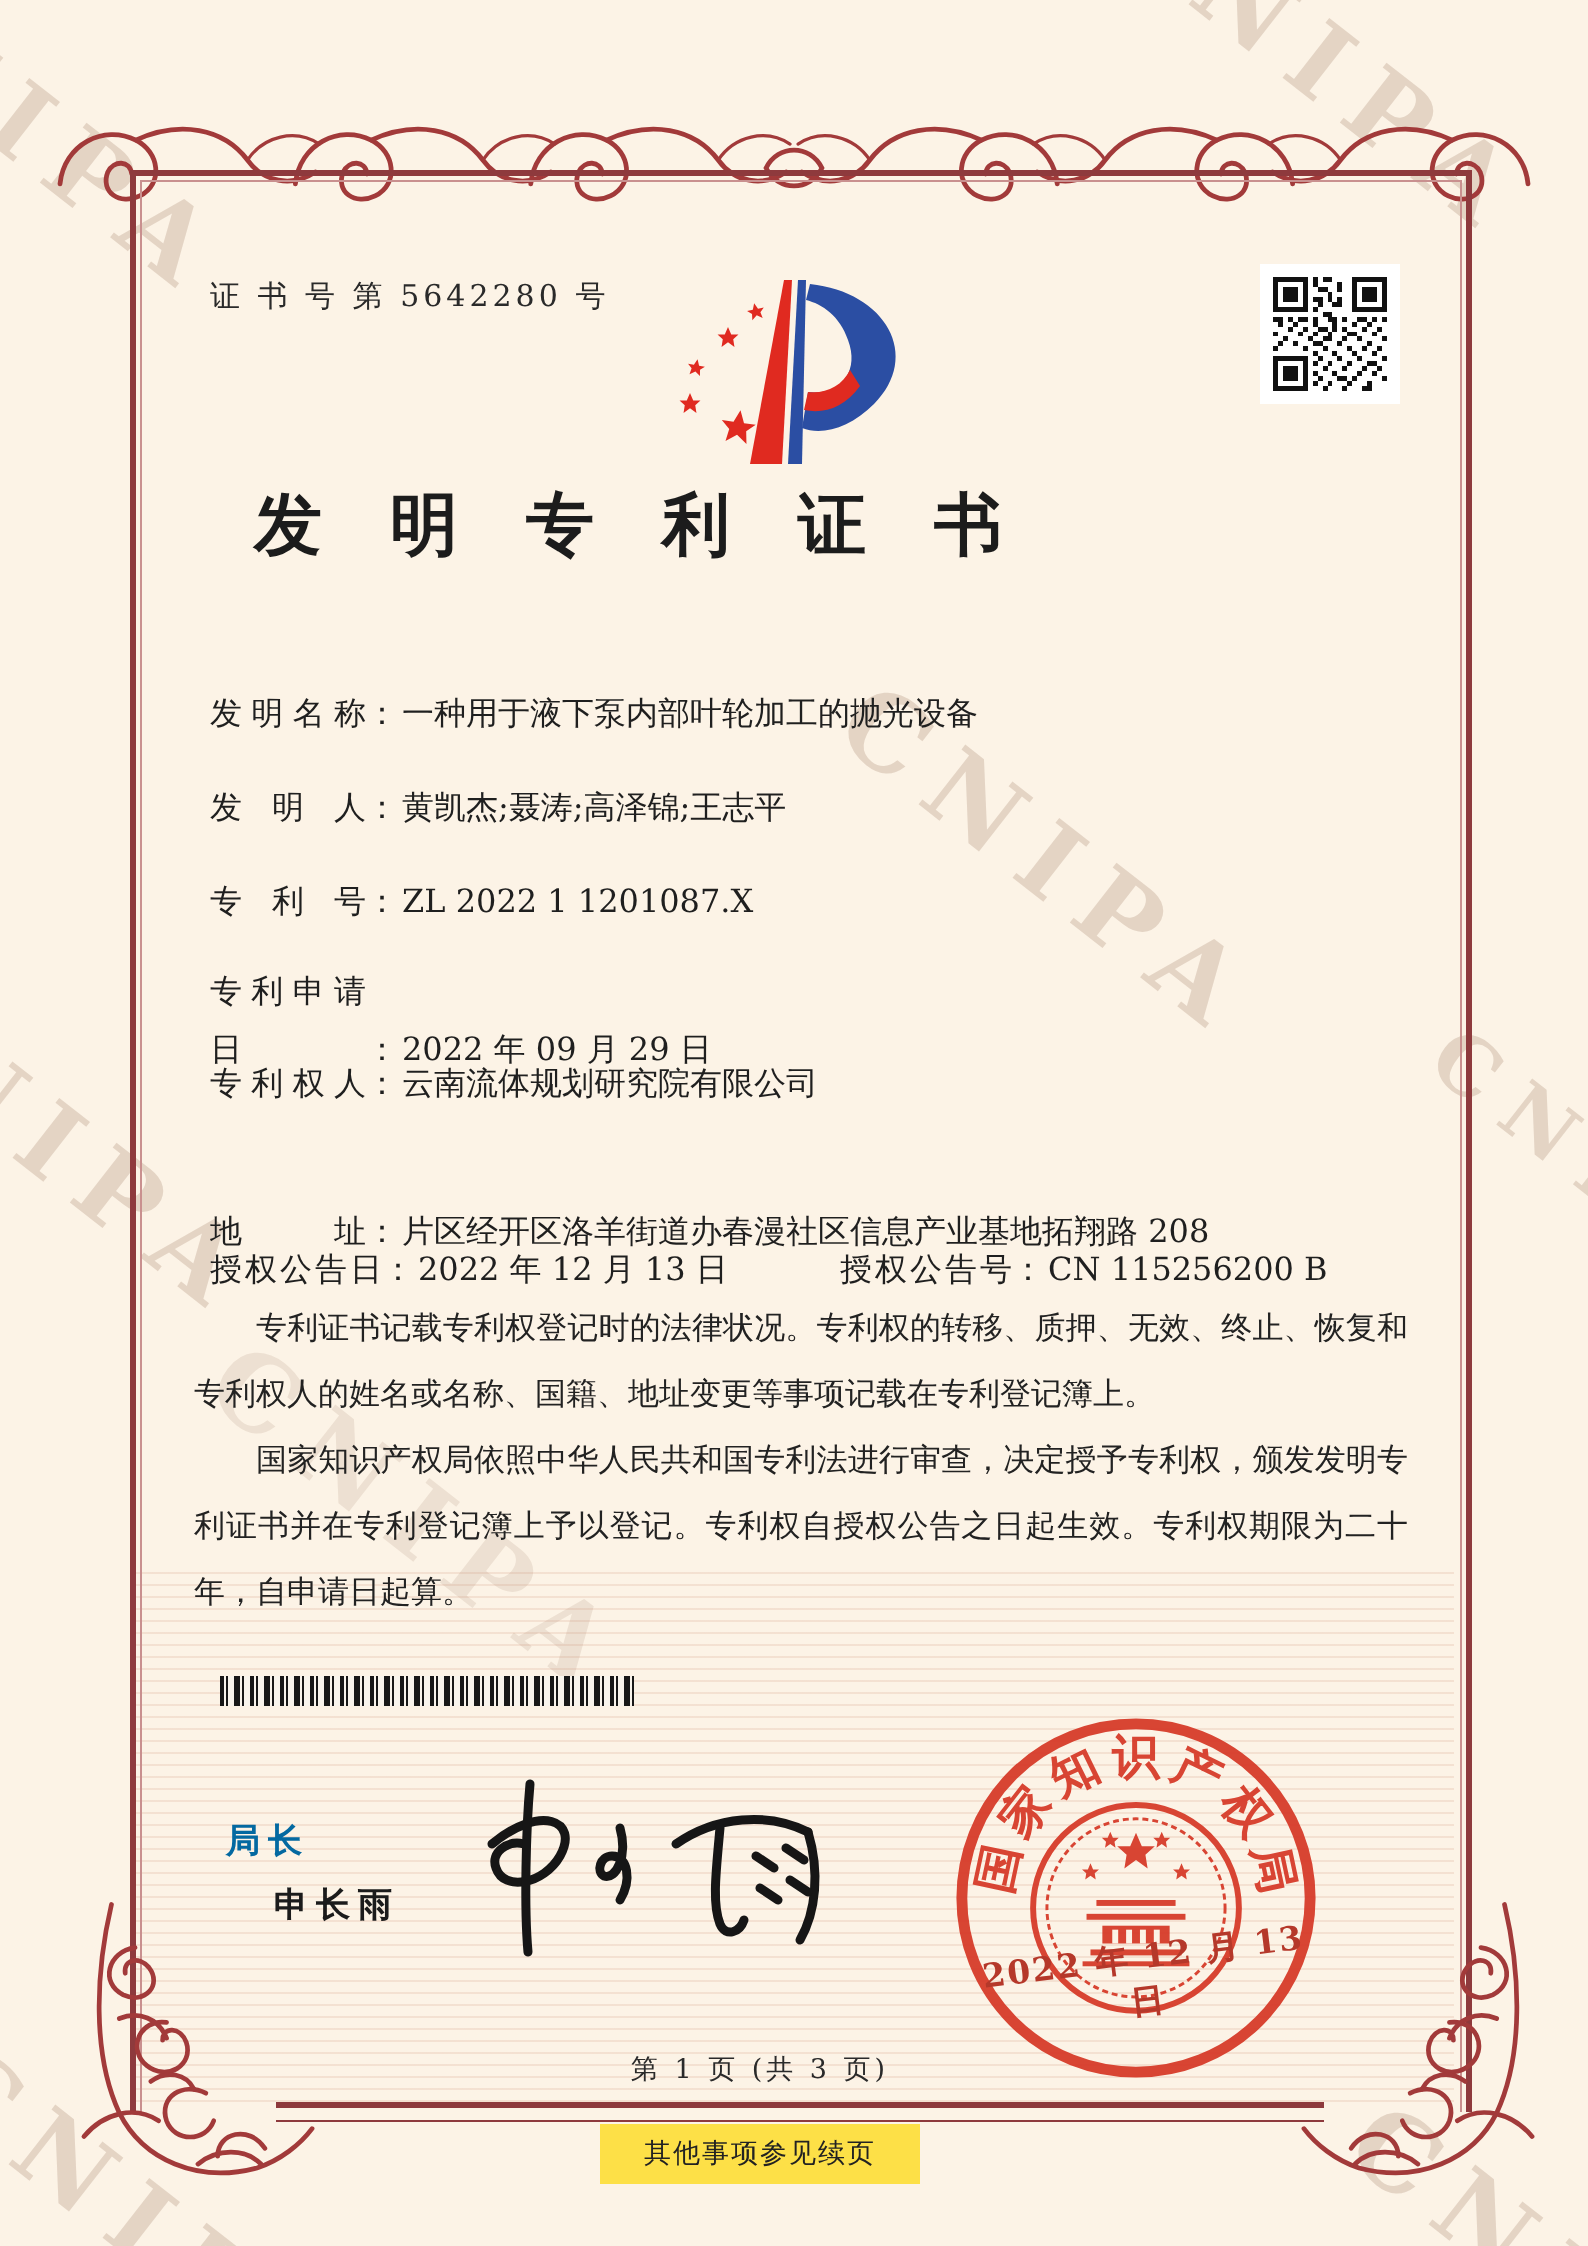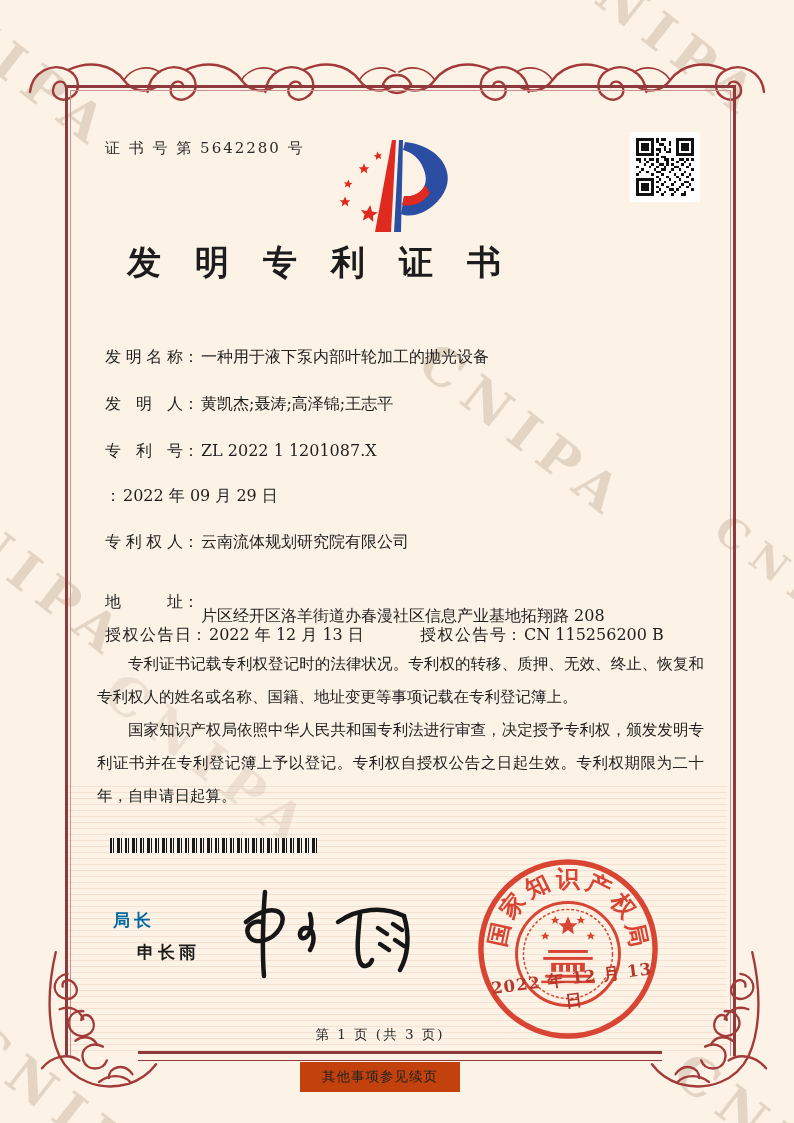--- a/index.html
+++ b/index.html
@@ -40,21 +40,21 @@
   }
   
   .cert-no{position:absolute;left:105px;top:139px;font-size:15px;letter-spacing:2px;color:#2a2a2a;}
   .logo{position:absolute;left:333px;top:136px;width:134px;height:100px;}
   .qr{position:absolute;left:630px;top:132px;width:70px;height:70px;background:#fff;padding:4px;box-sizing:border-box;}
   .title{
     position:absolute;left:0;top:240px;width:628px;text-align:center;
     font-size:34px;font-weight:700;letter-spacing:1em;text-indent:1em;color:#1c1c1c;
   }
   
-  .row{position:absolute;left:105px;width:600px;display:flex;align-items:center;font-size:16px;line-height:29px;color:#1f1f1f;}
+  .row{position:absolute;left:105px;width:600px;display:flex;align-items:flex-end;font-size:16px;line-height:29px;color:#1f1f1f;}
   .flabel{display:inline-block;width:78px;text-align:justify;text-align-last:justify;flex:0 0 78px;}
   .fcolon{flex:0 0 18px;}
   .fvalue{flex:1;}
   .pair2{position:absolute;left:315px;top:0;display:flex;}
   .pair2 .flabel{width:86px;flex-basis:86px;}
   
   .paras{position:absolute;left:97px;top:648px;width:607px;font-size:15.5px;line-height:33px;text-align:justify;color:#222;}
   .paras p{margin:0;text-indent:2em;}
   
   .barcode{
@@ -66,21 +66,21 @@
   .signature{position:absolute;left:218px;top:884px;width:210px;height:95px;}
   .signature path{fill:none;stroke:#161616;stroke-width:4.5;stroke-linecap:round;stroke-linejoin:round;}
   .seal{position:absolute;left:474px;top:855px;width:188px;height:188px;opacity:0.93;}
   .seal-date{
     position:absolute;left:488px;top:968px;width:170px;text-align:center;
     color:#b5382a;font-size:16.5px;font-weight:700;letter-spacing:1px;
     transform:rotate(-7deg);
   }
   .page-info{position:absolute;left:0;top:1026px;width:760px;text-align:center;font-size:13.5px;letter-spacing:2px;color:#2a2a2a;}
   .cont-box{
-    position:absolute;left:300px;top:1062px;width:160px;height:30px;background:#c2410c;
+    position:absolute;left:300px;top:1062px;width:160px;height:30px;background:#fde047;
     display:flex;align-items:center;justify-content:center;font-size:13.5px;letter-spacing:1px;color:#222;
   }
 </style>
 </head>
 <body>
 
 <div class="page">
 
   <span class="wm" style="left:-70px;top:-40px">CNIPA</span>
   <span class="wm" style="left:580px;top:-70px">CNIPA</span>
@@ -280,20 +280,21 @@
     <span class="flabel">发明人</span>
     <span class="fcolon">：</span>
     <span class="fvalue">黄凯杰;聂涛;高泽锦;王志平</span>
   </div>
   <div class="row" style="top:436px">
     <span class="flabel">专利号</span>
     <span class="fcolon">：</span>
     <span class="fvalue">ZL 2022 1 1201087.X</span>
   </div>
   <div class="row" style="top:481px">
+    <span class="flabel">专利申请日</span>
     <span class="fcolon">：</span>
     <span class="fvalue">2022 年 09 月 29 日</span>
   </div>
   <div class="row" style="top:527px">
     <span class="flabel">专利权人</span>
     <span class="fcolon">：</span>
     <span class="fvalue">云南流体规划研究院有限公司</span>
   </div>
   <div class="row" style="top:572px">
     <span class="flabel">地址</span>

